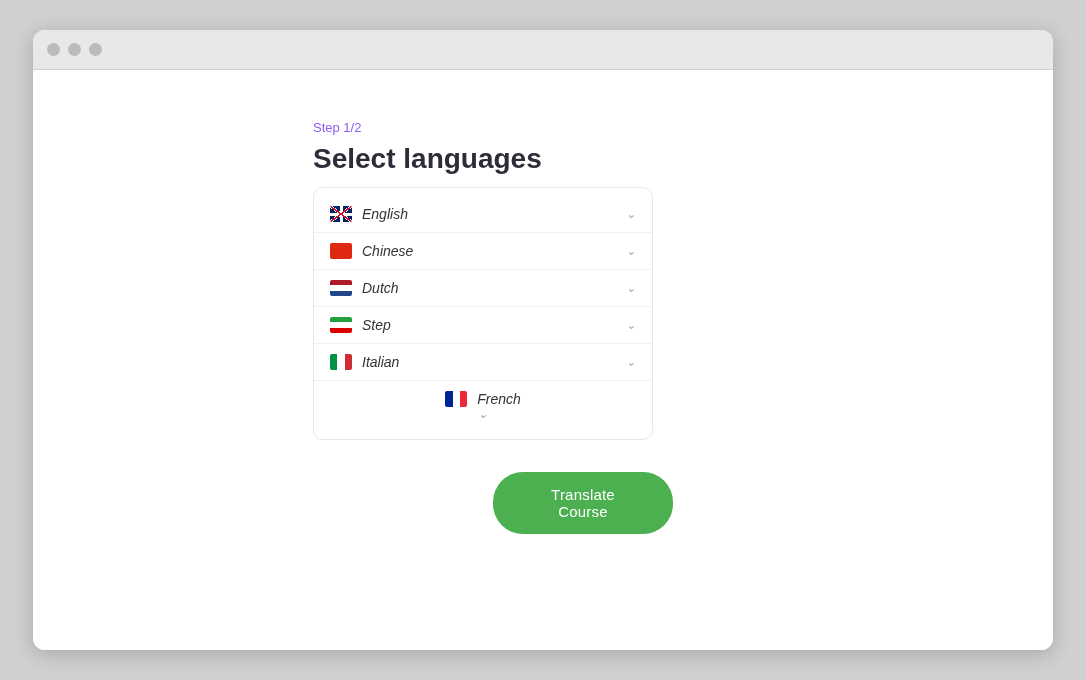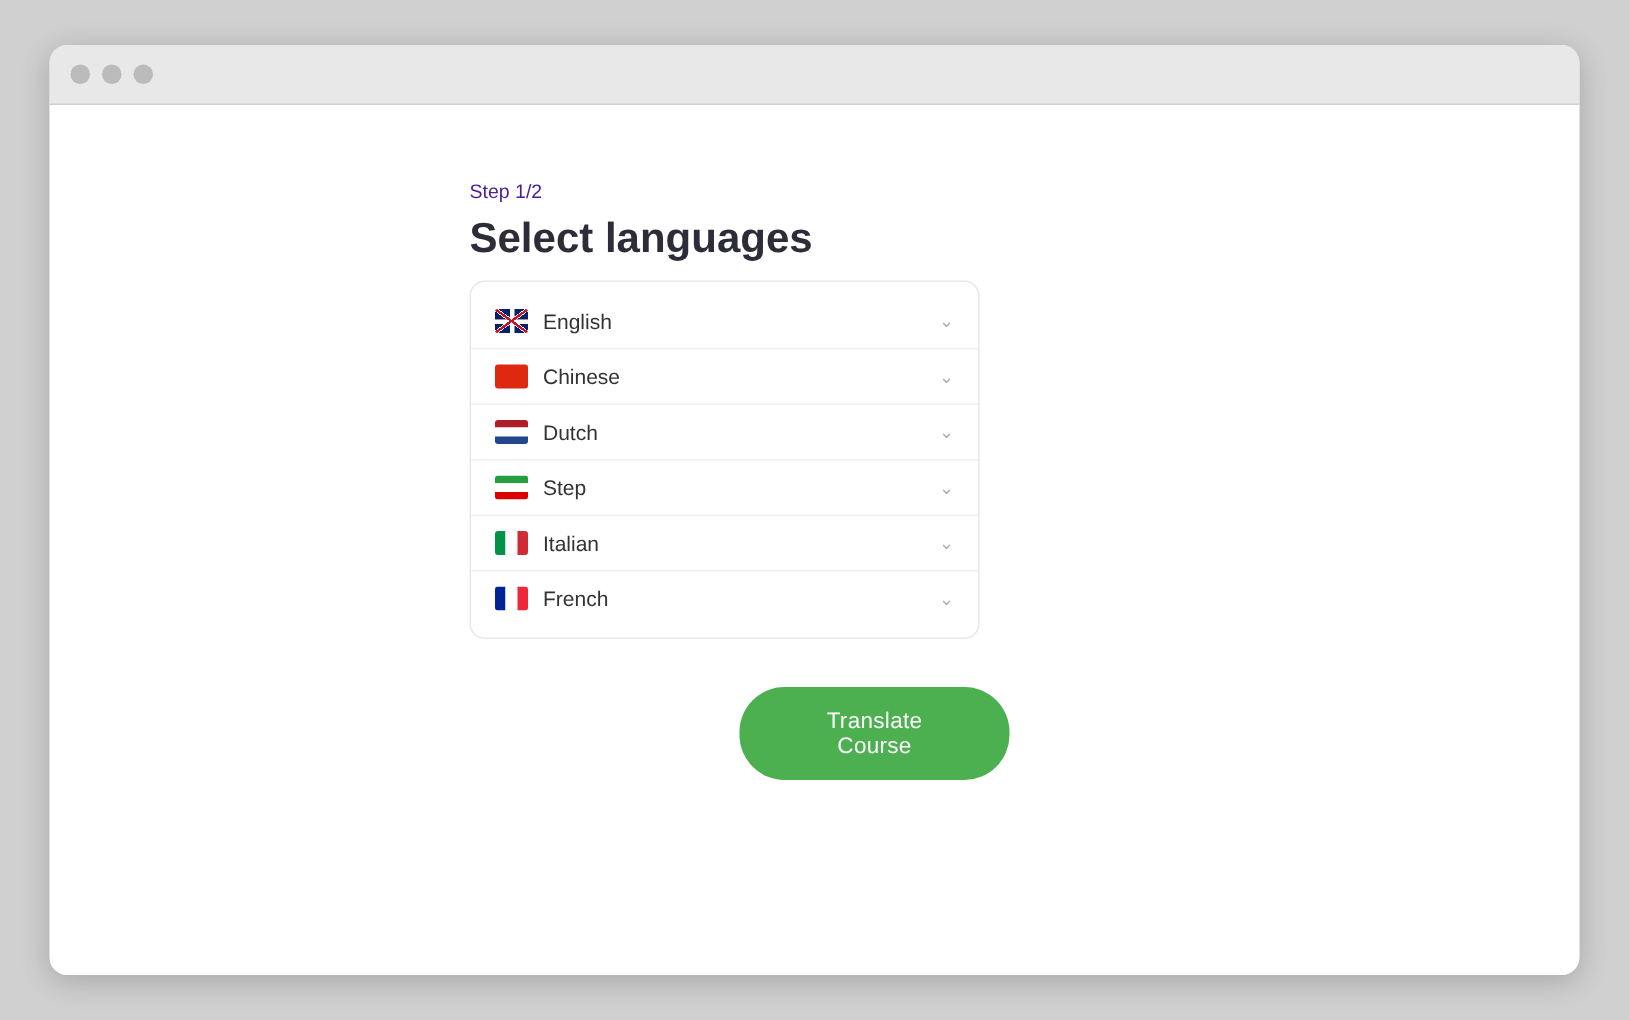--- a/index.html
+++ b/index.html
@@ -59,21 +59,21 @@
 
     .page-container {
       width: 460px;
       display: flex;
       flex-direction: column;
       align-items: flex-start;
     }
 
     .step-label {
       font-size: 13px;
-      color: #4c1d95;
+      color: #8b5cf6;
       margin-bottom: 8px;
     }
 
     .page-title {
       font-size: 28px;
       font-weight: 600;
       color: #2d2d3a;
       margin-bottom: 12px;
     }
 
@@ -114,24 +114,26 @@
       border-radius: 3px;
     }
 
     .language-item {
       display: flex;
       align-items: center;
       justify-content: space-between;
       padding: 10px 16px;
       cursor: pointer;
       border-bottom: 1px solid #f0f0f0;
+      font-style: italic;
     }
 
     .language-item:last-child {
       border-bottom: none;
+      flex-direction: column;
     }
 
     .language-left {
       display: flex;
       align-items: center;
       gap: 10px;
     }
 
     .flag-icon {
       width: 22px;

